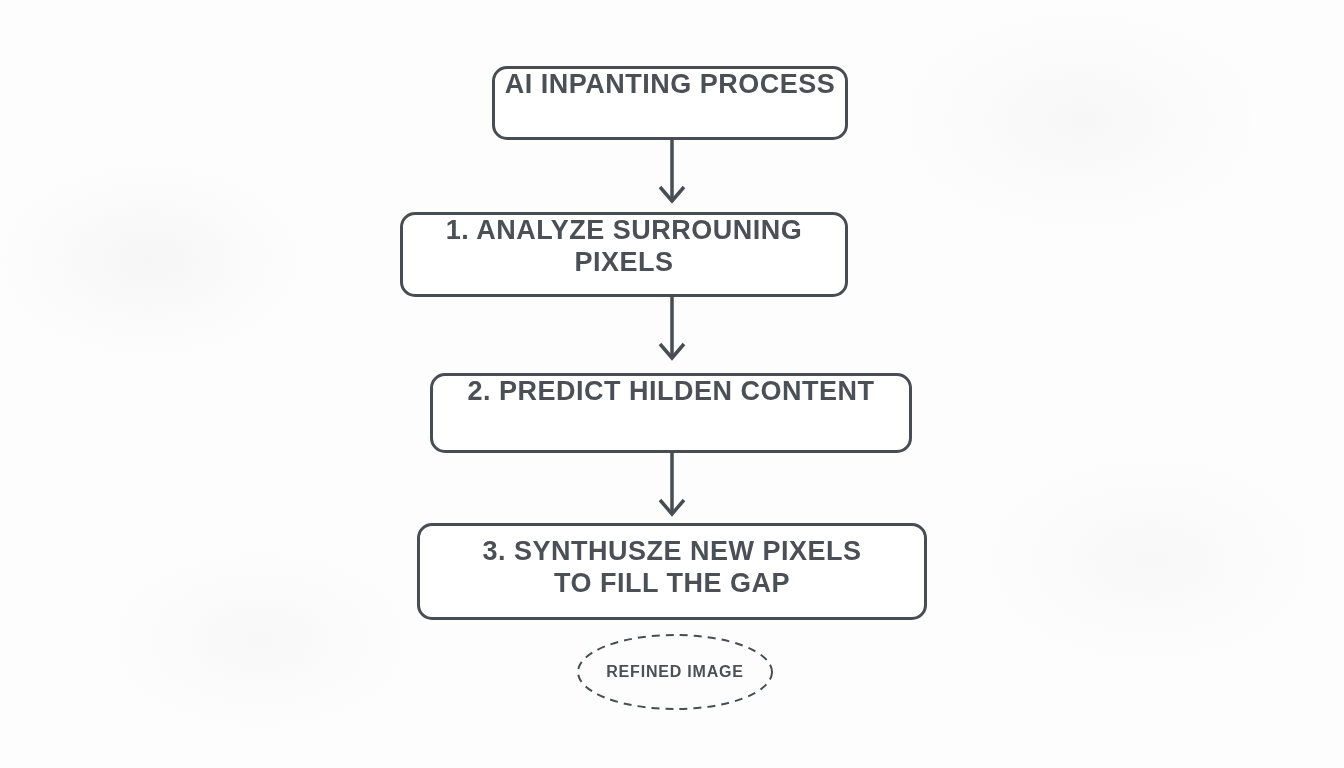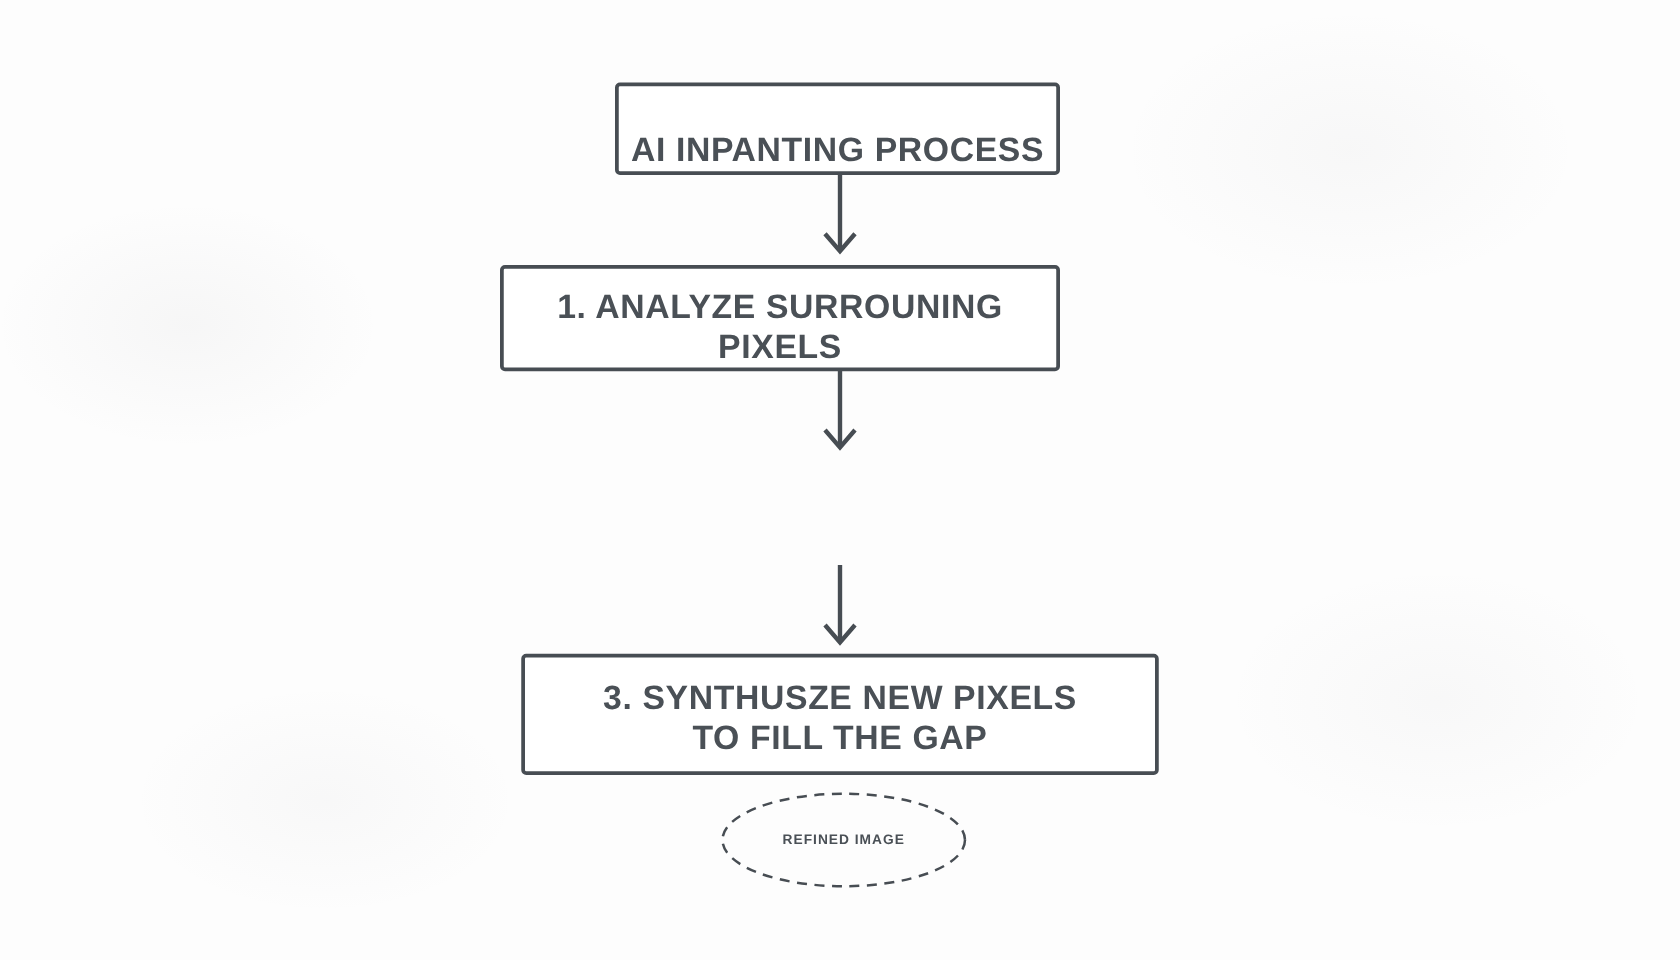--- a/index.html
+++ b/index.html
@@ -21,23 +21,23 @@
       radial-gradient(ellipse 220px 140px at 150px 260px, rgba(120,120,125,0.05), rgba(0,0,0,0) 70%),
       radial-gradient(ellipse 260px 160px at 1080px 120px, rgba(120,120,125,0.045), rgba(0,0,0,0) 70%),
       radial-gradient(ellipse 240px 150px at 1150px 560px, rgba(120,120,125,0.04), rgba(0,0,0,0) 70%),
       radial-gradient(ellipse 220px 130px at 260px 640px, rgba(120,120,125,0.04), rgba(0,0,0,0) 70%),
       var(--bg);
   }
   .box {
     position: absolute;
     background: #ffffff;
     border: 3px solid var(--stroke);
-    border-radius: 4px;
+    border-radius: 15px;
     display: flex;
-    align-items: flex-end;
+    align-items: flex-start;
     justify-content: center;
     text-align: center;
     color: var(--text);
     font-weight: bold;
     letter-spacing: 0.5px;
     line-height: 1.18;
   }
   .title-box  { left: 492px; top: 66px;  width: 356px; height: 74px; font-size: 27px; }
   .step-box-1 { left: 400px; top: 212px; width: 448px; height: 85px; font-size: 27px; }
   .step-box-2 { left: 430px; top: 373px; width: 482px; height: 80px; font-size: 27px; }
@@ -62,21 +62,21 @@
     justify-content: center;
   }
   .terminal svg {
     position: absolute;
     left: 0; top: 0;
   }
   .terminal-label {
     position: relative;
     color: var(--text);
     font-weight: bold;
-    font-size: 11px;
+    font-size: 16px;
     letter-spacing: 0.8px;
   }
 </style>
 </head>
 <body>
 
 <div class="canvas">
 
   <div class="box title-box">
     <span>AI INPANTING PROCESS</span>
@@ -89,20 +89,23 @@
 
   <div class="box step-box-1">
     <span>1. ANALYZE SURROUNING PIXELS</span>
   </div>
 
   <svg class="arrow arrow-2" viewBox="0 0 40 70" aria-hidden="true">
     <line x1="20" y1="0" x2="20" y2="60" stroke="var(--stroke)" stroke-width="3.5"></line>
     <polyline points="8,48 20,62 32,48" fill="none" stroke="var(--stroke)" stroke-width="3.5"></polyline>
   </svg>
 
+  <div class="box step-box-2">
+    <span>2. PREDICT HILDEN CONTENT</span>
+  </div>
 
   <svg class="arrow arrow-3" viewBox="0 0 40 70" aria-hidden="true">
     <line x1="20" y1="0" x2="20" y2="60" stroke="var(--stroke)" stroke-width="3.5"></line>
     <polyline points="8,48 20,62 32,48" fill="none" stroke="var(--stroke)" stroke-width="3.5"></polyline>
   </svg>
 
   <div class="box step-box-3">
     <span>3. SYNTHUSZE NEW PIXELS TO FILL THE GAP</span>
   </div>
 

